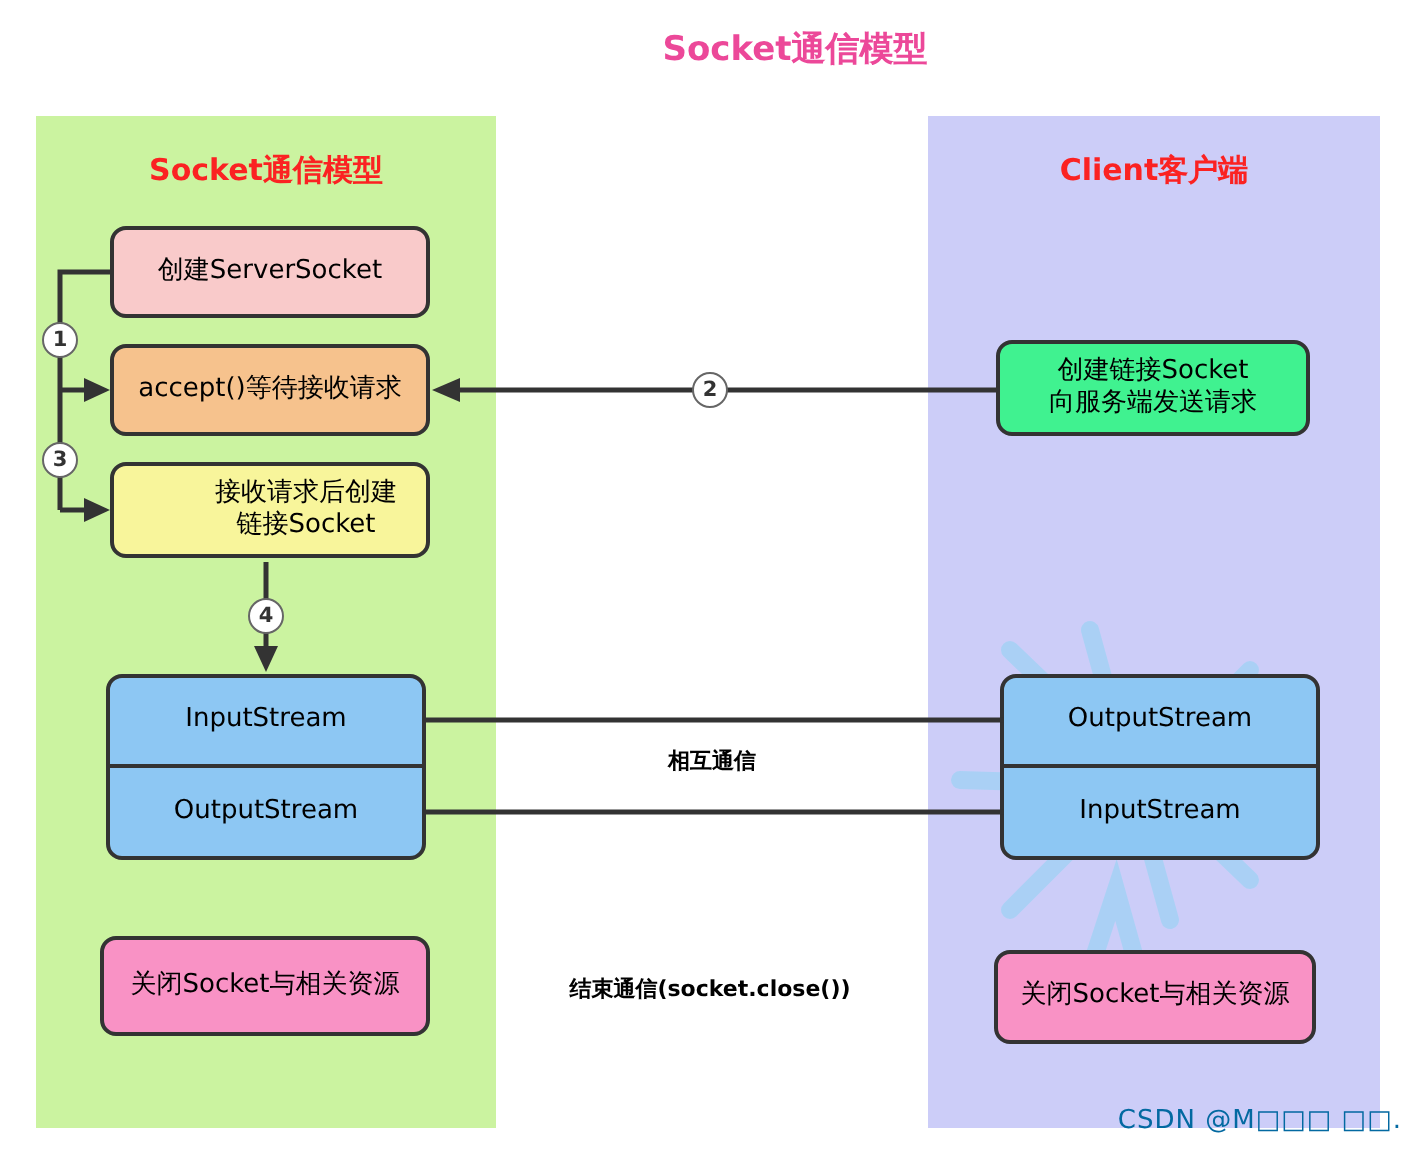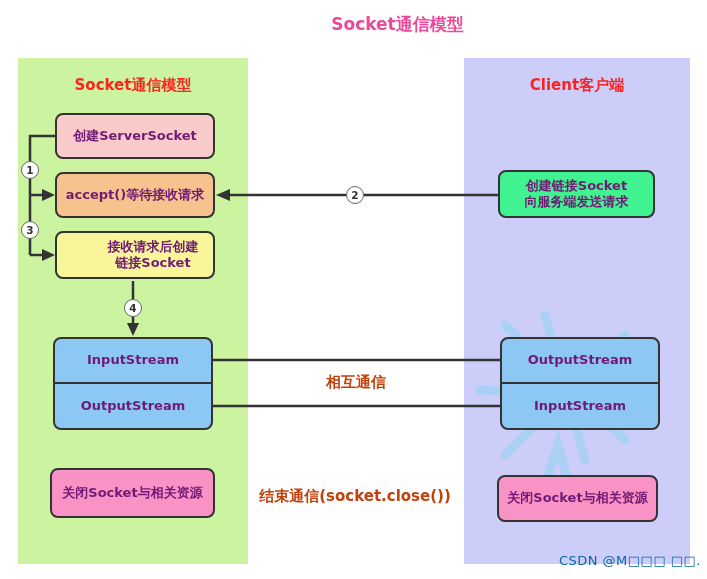--- a/index.html
+++ b/index.html
@@ -17,21 +17,21 @@
   .panel.client{left:464px;width:226px;background:#cccdf8;}
   .panel-title{
     position:absolute;top:76px;text-align:center;font-size:15px;
     font-weight:bold;color:#fb2222;z-index:5;
   }
   .panel-title.server{left:18px;width:230px;}
   .panel-title.client{left:464px;width:226px;}
   .box{
     position:absolute;box-sizing:border-box;border:2px solid #333;
     border-radius:8px;display:flex;align-items:center;justify-content:center;
-    text-align:center;font-size:13px;font-weight:bold;color:#701a75;
+    text-align:center;font-size:13px;font-weight:normal;color:#000000;
     white-space:pre-line;line-height:1.25;z-index:3;
   }
   .b-pink{background:#f9caca;}
   .b-orange{background:#f6c28d;}
   .b-yellow{background:#f8f59b;}
   .b-blue{background:#8dc7f3;}
   .b-green{background:#40f290;}
   .b-hotpink{background:#f992c5;}
 
   #srv-create{left:55px;top:113px;width:160px;height:46px;}
@@ -51,22 +51,22 @@
     position:absolute;box-sizing:border-box;width:18px;height:18px;
     border:1.5px solid #666;border-radius:50%;background:#fff;color:#333;
     font-size:10.5px;font-weight:bold;display:flex;align-items:center;
     justify-content:center;z-index:5;
   }
   #badge-1{left:21px;top:161px;}
   #badge-2{left:346px;top:186px;}
   #badge-3{left:21px;top:221px;}
   #badge-4{left:124px;top:299px;}
   .red-label{
-    position:absolute;text-align:center;font-size:15px;font-weight:bold;
-    color:#c2410c;z-index:5;white-space:nowrap;
+    position:absolute;text-align:center;font-size:11px;font-weight:bold;
+    color:#000000;z-index:5;white-space:nowrap;
   }
   #lbl-mutual{left:248px;top:373px;width:216px;}
   #lbl-end{left:230px;top:487px;width:250px;}
   .watermark{
     position:absolute;right:6px;top:553px;font-size:13px;color:#0369a1;
     z-index:6;letter-spacing:0.5px;
   }
 </style>
 </head>
 <body>

